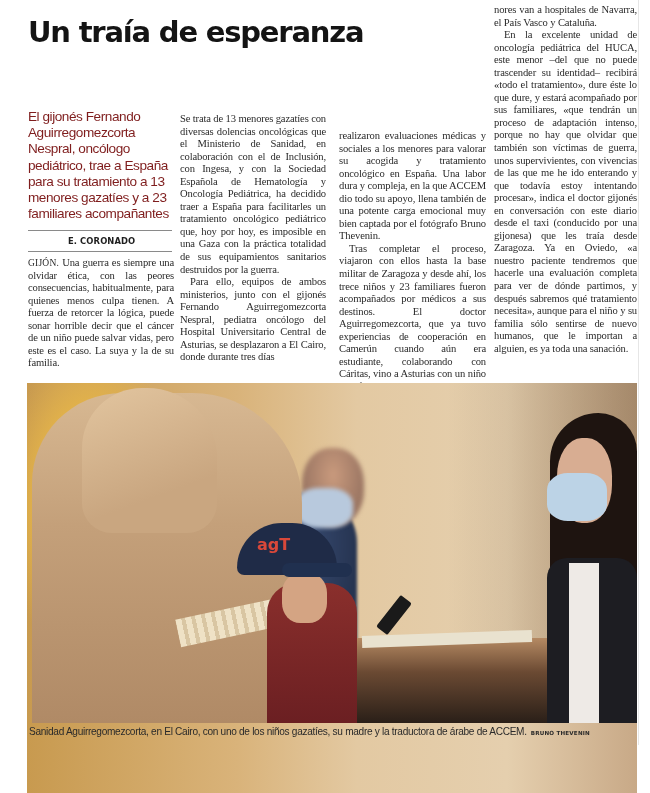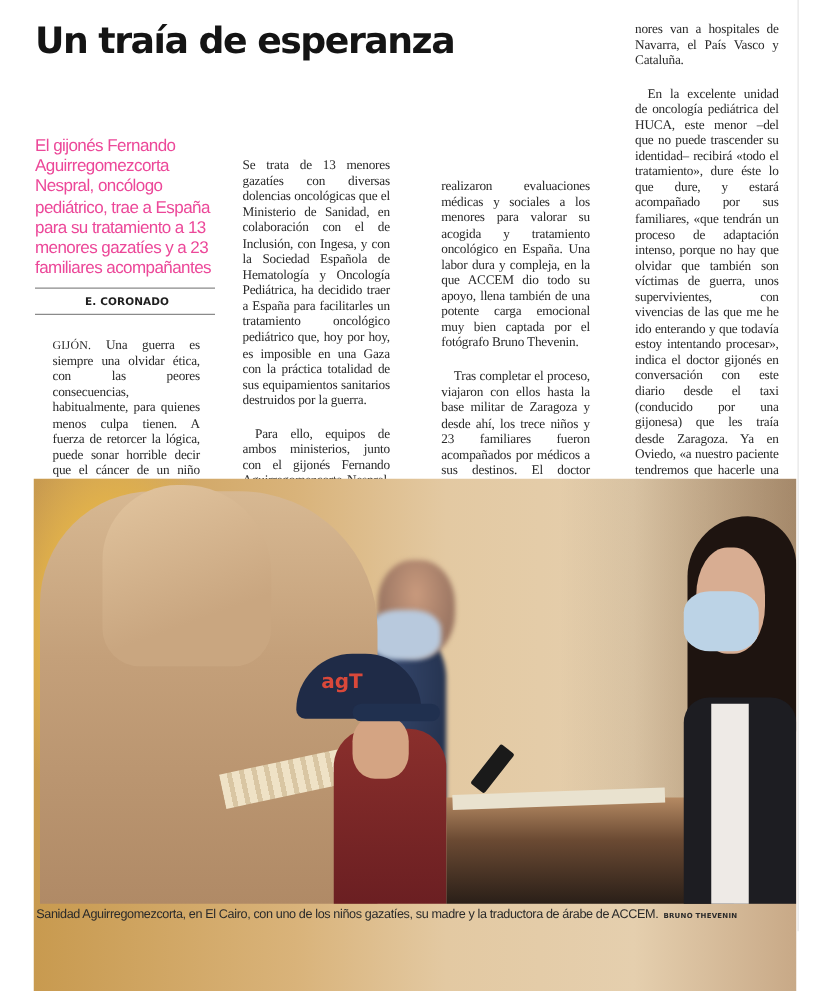--- a/index.html
+++ b/index.html
@@ -12,34 +12,34 @@
   }
   .headline {
     position: absolute; left: 28px; top: 16px; width: 440px; margin: 0;
     font-family: "DejaVu Sans", sans-serif; font-weight: bold;
     font-size: 29px; line-height: 33px; letter-spacing: -1.2px; color: #141414;
   }
   .headline span { display: block; }
   .subhead {
     position: absolute; left: 28px; top: 109px; width: 150px; margin: 0;
     font-family: "Liberation Sans", sans-serif; font-size: 13.6px; line-height: 16.2px;
-    letter-spacing: -0.45px; color: #ec4899;
+    letter-spacing: -0.45px; color: #7f1d1d;
   }
   .rule { position: absolute; left: 28px; width: 144px; height: 1px; background: #8a8a8a; }
   .byline {
     position: absolute; left: 28px; top: 236px;
     font-family: "DejaVu Sans", sans-serif; font-weight: bold; font-size: 8.4px;
     letter-spacing: 0.1px; color: #1e1e1e; padding-left: 40px;
   }
   .col {
     position: absolute; margin: 0; font-family: "Liberation Serif", serif;
     font-size: 10.6px; line-height: 12.55px; color: #2a2a2a; text-align: justify;
     letter-spacing: -0.15px;
   }
-  .col p { margin: 14px; }
+  .col p { margin: 0; }
   .col p.indent { text-indent: 10px; }
   .col .lead { font-variant: small-caps; letter-spacing: 0.2px; font-size: 9.5px; }
   .c1 { left: 28px; top: 257px; width: 146px; }
   .c2 { left: 180px; top: 113px; width: 146px; }
   .c3 { left: 339px; top: 130px; width: 147px; }
   .c4 { left: 494px; top: 4px; width: 143px; }
   .photo {
     position: absolute; left: 27px; top: 383px; width: 610px; height: 420px;
     overflow: hidden;
     background:

